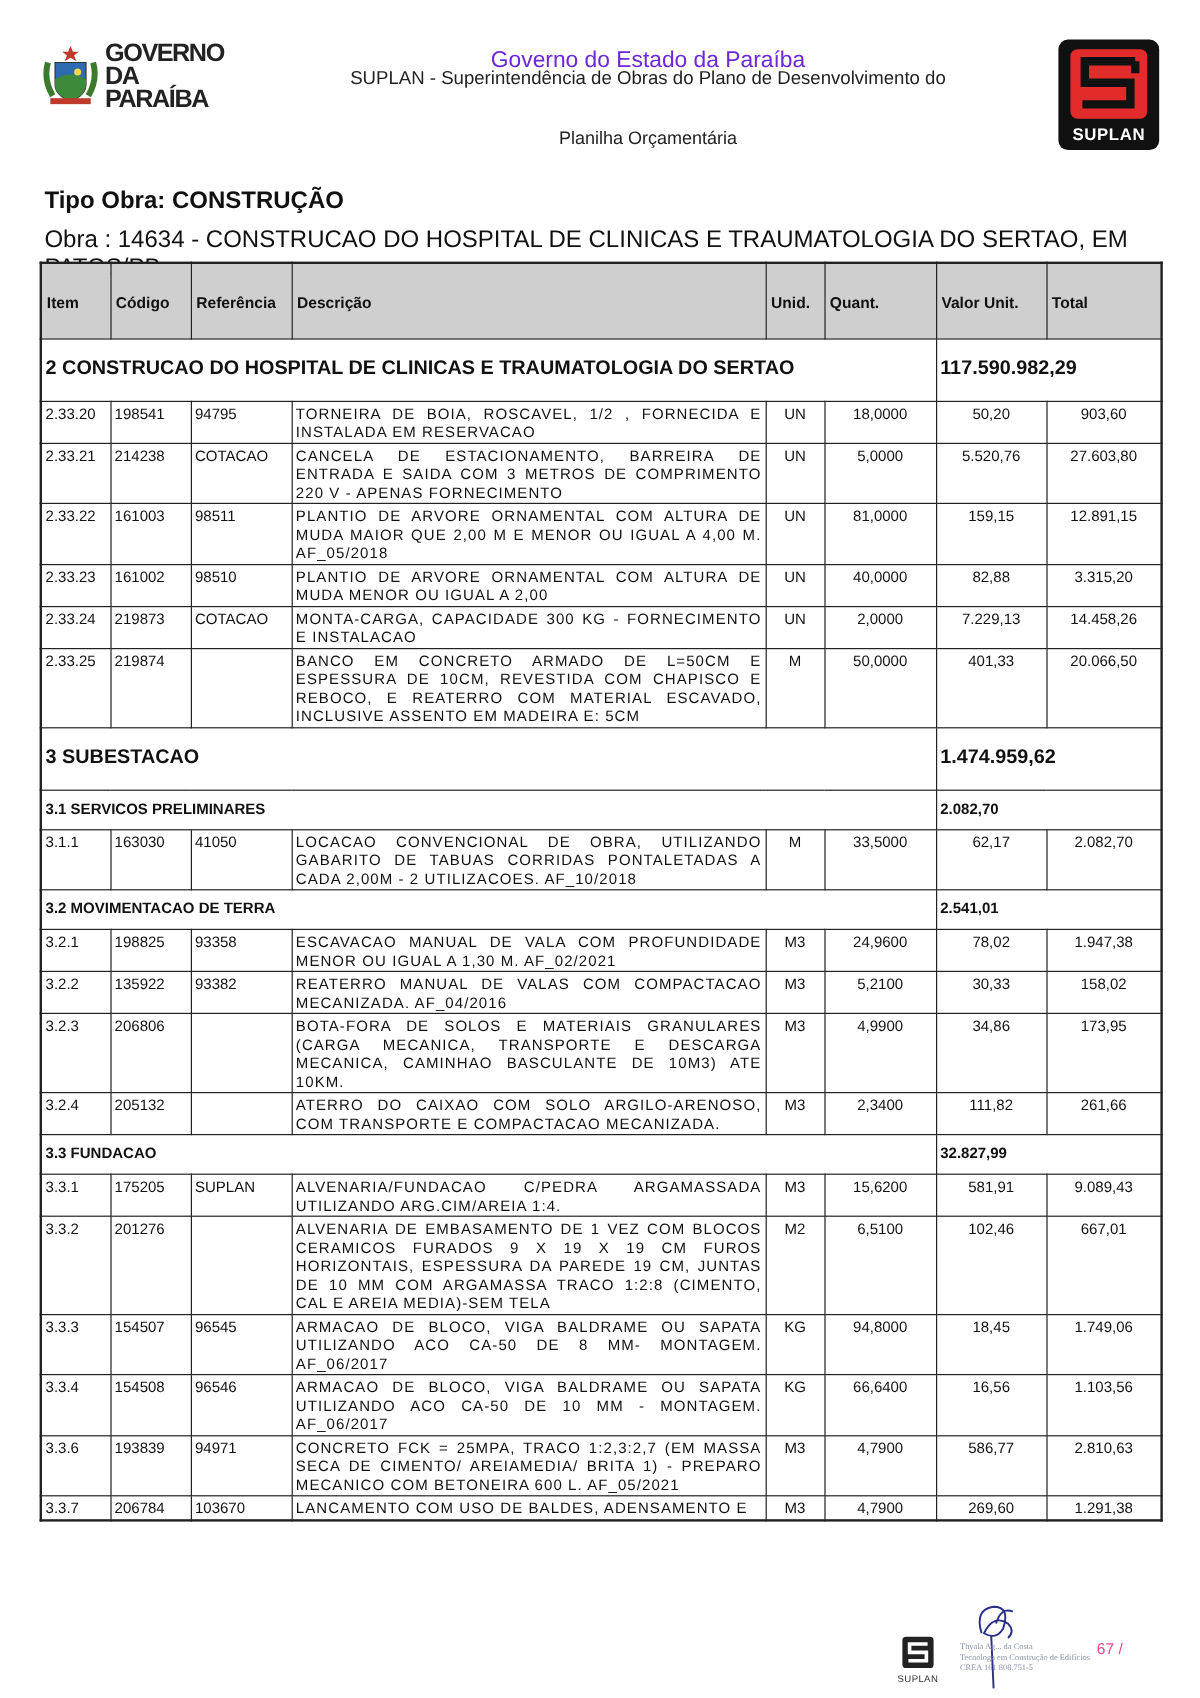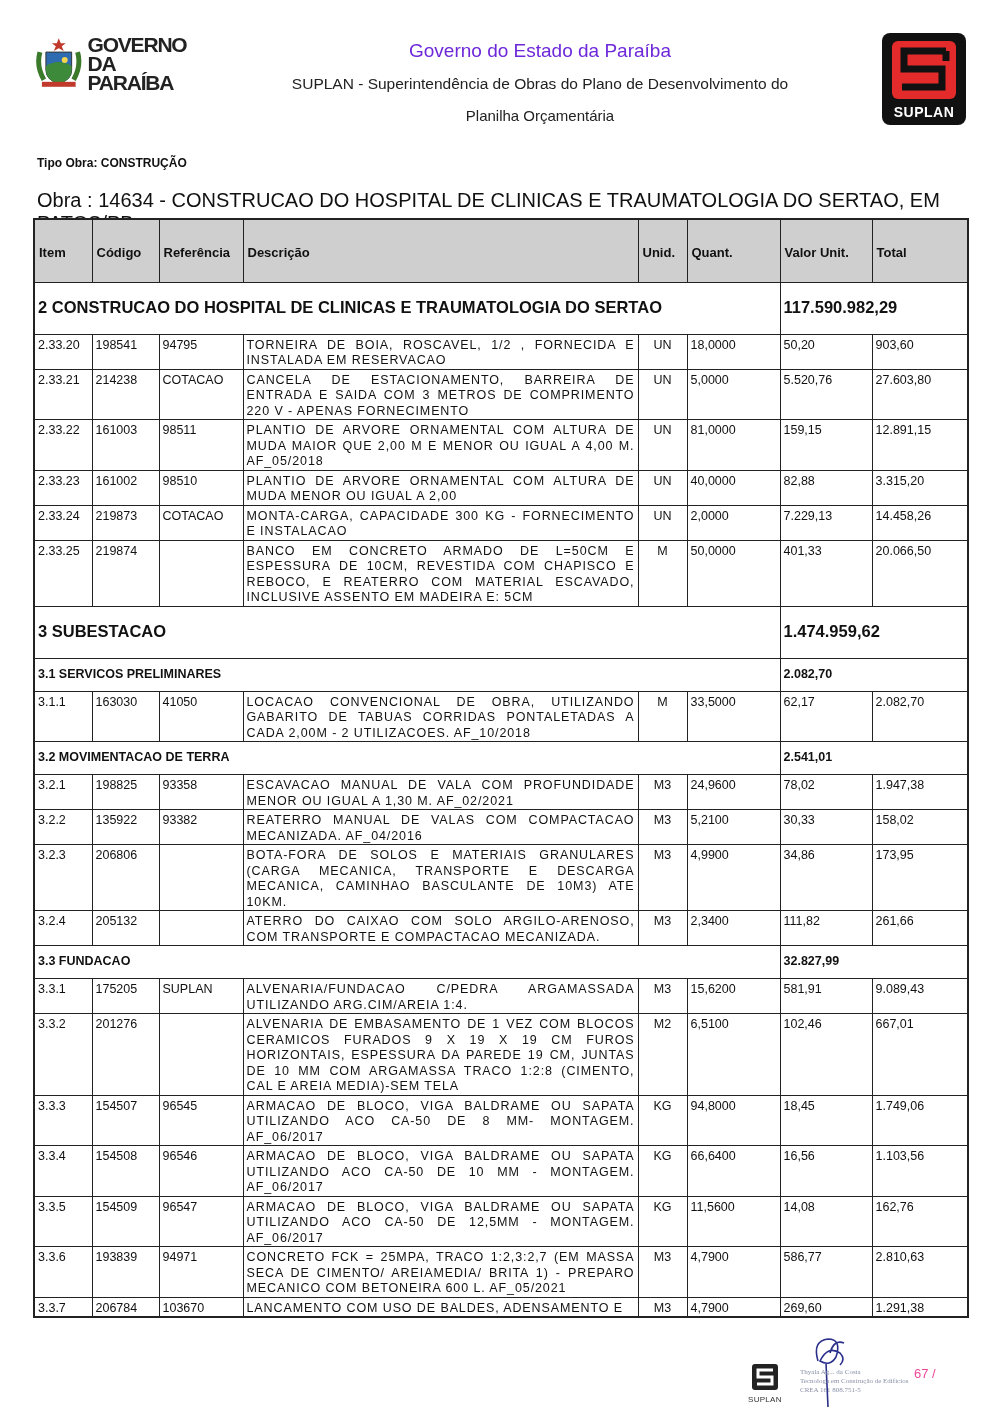--- a/index.html
+++ b/index.html
@@ -5,36 +5,36 @@
     * { box-sizing: border-box; margin: 0; padding: 0; }
     html, body { width: 1000px; height: 1415px; background: #ffffff; }
     body { position: relative; font-family: "Liberation Sans", sans-serif; color: #111; overflow: hidden; }
 
     .gov-logo { position: absolute; left: 34px; top: 36px; width: 170px; height: 54px; display: flex; align-items: center; }
     .gov-crest { width: 50px; height: 54px; }
     .gov-text { margin-left: 4px; font-family: "Liberation Sans", sans-serif; font-weight: bold; font-size: 21px; line-height: 19px; letter-spacing: -1.2px; color: #222; }
 
     .header-center { position: absolute; left: 240px; width: 600px; top: 0; text-align: center; }
     .h-title { position: absolute; top: 40px; left: 0; width: 600px; text-align: center; font-size: 19px; color: #6d28d9; }
-    .h-sub { position: absolute; top: 75px; left: 0; width: 600px; text-align: center; font-size: 15.5px; color: #222; }
+    .h-sub { position: absolute; top: 57px; left: 0; width: 600px; text-align: center; font-size: 15.5px; color: #222; }
     .h-plan { position: absolute; top: 107px; left: 0; width: 600px; text-align: center; font-size: 15px; color: #222; }
 
     .suplan-logo { position: absolute; left: 882px; top: 33px; width: 84px; height: 92px; background: #111; border-radius: 8px; }
     .suplan-logo svg { position: absolute; left: 6px; top: 6px; }
     .suplan-logo .suplan-word { position: absolute; left: 0; width: 84px; bottom: 5px; text-align: center; color: #fff; font-weight: bold; font-size: 14px; letter-spacing: 0.5px; }
 
-    .tipo-obra { position: absolute; left: 37px; top: 156px; font-size: 12px; font-weight: bold; }
+    .tipo-obra { position: absolute; left: 37px; top: 156px; font-size: 20px; font-weight: bold; }
     .obra { position: absolute; left: 37px; top: 189px; font-size: 20px; font-weight: normal; }
 
     table.budget { position: absolute; left: 33px; top: 218px; width: 934px; border-collapse: collapse; table-layout: fixed; border: 2px solid #222; }
     table.budget td, table.budget th { border: 1.4px solid #222; vertical-align: top; font-size: 12.5px; padding: 3px 3px 0 3px; line-height: 15.5px; }
     table.budget th { background: #cfcfcf; font-weight: bold; font-size: 13px; vertical-align: middle; text-align: left; height: 63px; padding-left: 4px; }
     th.c-unid, th.c-quant, th.c-vu { text-align: center; }
     th.c-total { text-align: right; padding-right: 3px; }
-    td.num { text-align: left; padding-right: 4px; margin-left: 28px; }
+    td.num { text-align: center; padding-right: 4px; margin-left: 28px; }
     td.ctr { text-align: center; }
     td.desc { text-align: justify; text-align-last: left; letter-spacing: 0.9px; font-size: 12.3px; padding-left: 3px; padding-right: 3px; }
     tr.sec1 td { font-weight: bold; font-size: 16.5px; vertical-align: middle; height: 52px; padding-top: 0; }
     tr.sec2 td { font-weight: bold; font-size: 12.5px; vertical-align: middle; height: 33px; padding-top: 0; }
     tr.sec1 td.sec-total, tr.sec2 td.sec-total { text-align: left; padding-right: 3px; }
 
     .footer { position: absolute; left: 748px; top: 1333px; width: 220px; height: 80px; }
     .footer-logo { position: absolute; left: 3px; top: 30px; width: 28px; height: 28px; }
     .footer-suplan { position: absolute; left: 0; top: 62px; font-size: 8px; color: #333; letter-spacing: 0.3px; }
     .signature { position: absolute; left: 40px; top: 0; width: 120px; height: 75px; }
@@ -265,30 +265,20 @@
         <td>3.3.4</td>
         <td>154508</td>
         <td>96546</td>
         <td class="desc">ARMACAO DE BLOCO, VIGA BALDRAME OU SAPATA UTILIZANDO ACO CA-50 DE 10 MM - MONTAGEM. AF_06/2017</td>
         <td class="ctr">KG</td>
         <td class="num">66,6400</td>
         <td class="num">16,56</td>
         <td class="num">1.103,56</td>
       </tr>
       <tr>
-        <td>3.3.5</td>
-        <td>154509</td>
-        <td>96547</td>
-        <td class="desc">ARMACAO DE BLOCO, VIGA BALDRAME OU SAPATA UTILIZANDO ACO CA-50 DE 12,5MM - MONTAGEM. AF_06/2017</td>
-        <td class="ctr">KG</td>
-        <td class="num">11,5600</td>
-        <td class="num">14,08</td>
-        <td class="num">162,76</td>
-      </tr>
-      <tr>
         <td>3.3.6</td>
         <td>193839</td>
         <td>94971</td>
         <td class="desc">CONCRETO FCK = 25MPA, TRACO 1:2,3:2,7 (EM MASSA SECA DE CIMENTO/ AREIAMEDIA/ BRITA 1) - PREPARO MECANICO COM BETONEIRA 600 L. AF_05/2021</td>
         <td class="ctr">M3</td>
         <td class="num">4,7900</td>
         <td class="num">586,77</td>
         <td class="num">2.810,63</td>
       </tr>
       <tr>

